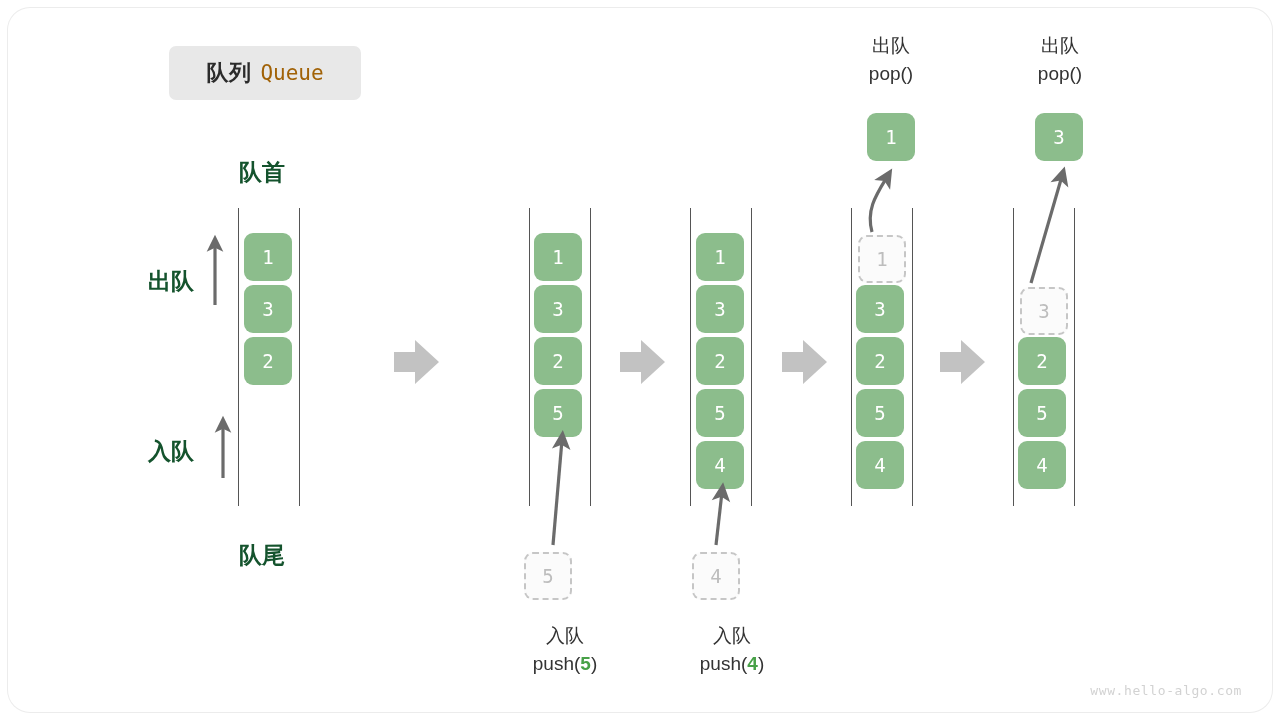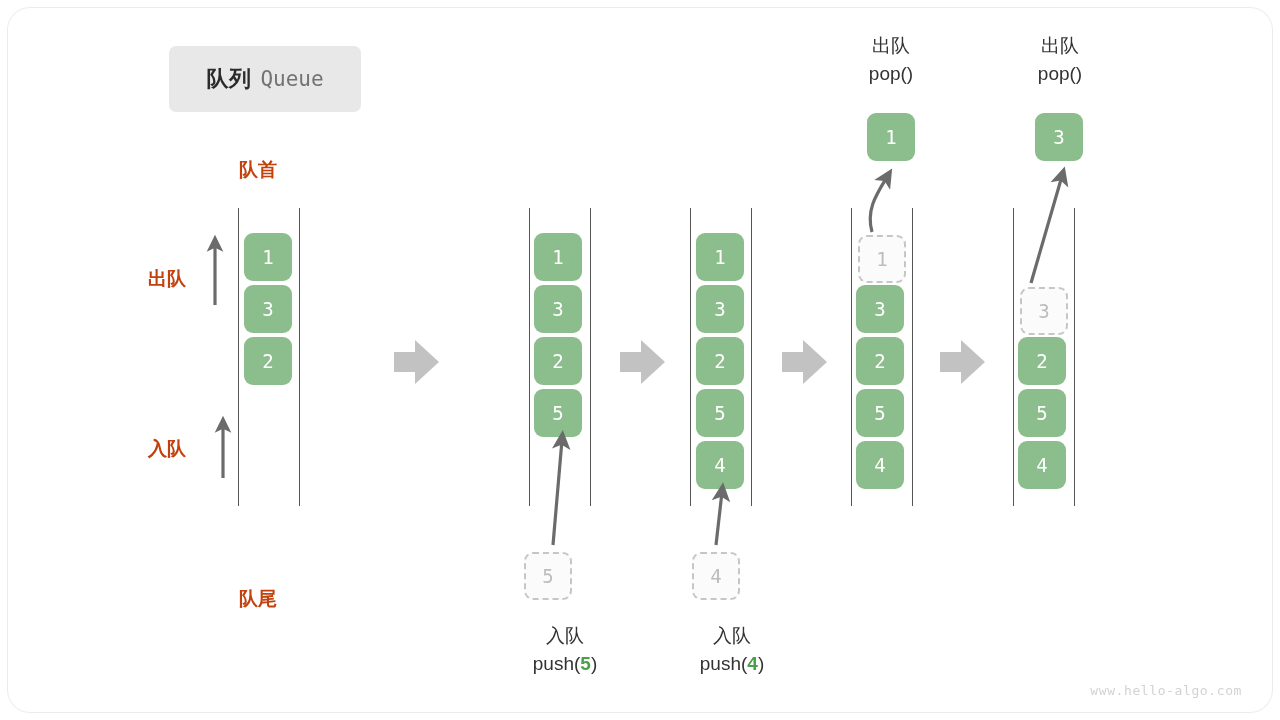--- a/index.html
+++ b/index.html
@@ -15,27 +15,27 @@
   }
   .card{
     position:absolute;left:8px;top:8px;width:1264px;height:704px;
     background:#ffffff;border-radius:22px;
     box-shadow:0 0 0 1px #ececec;
   }
 
   
   .title-badge{
     position:absolute;left:169px;top:46px;
-    width:192px;height:66px;
+    width:192px;height:54px;
     background:#e8e8e8;border-radius:7px;
     display:flex;align-items:center;justify-content:center;
     gap:9px;
   }
   .title-cn{font-size:22px;font-weight:bold;color:#2b2b2b;letter-spacing:.5px;}
-  .title-en{font-size:21px;color:#737373;font-family:"DejaVu Sans Mono","Liberation Mono",monospace;}
+  .title-en{font-size:21px;color:#a16207;font-family:"DejaVu Sans Mono","Liberation Mono",monospace;}
 
   
   .rail{
     position:absolute;width:1px;background:#555555;
   }
 
   
   .cell{
     position:absolute;width:48px;height:48px;
     border-radius:9px;background:#8cbd8c;
@@ -45,21 +45,21 @@
   }
   .cell.ghost{
     background:#fbfbfb;
     border:2px dashed #c6c6c6;
     color:#bdbdbd;
     width:44px;height:44px;
   }
 
   
   .lab{
-    position:absolute;color:#c2410c;font-size:19px;font-weight:bold;
+    position:absolute;color:#14532d;font-size:23px;font-weight:bold;
     white-space:nowrap;
   }
   .lab-op{
     position:absolute;color:#333333;font-size:19px;white-space:nowrap;
     text-align:center;line-height:1.45;
   }
   .lab-op .cn{font-weight:normal;font-family:"Liberation Sans","DejaVu Sans",sans-serif;}
   .lab-op .code{font-family:Liberation Sans, sans-serif;}
   .lab-op .code .num{color:#48a148;font-weight:bold;}
 
@@ -76,21 +76,21 @@
 
 <div id="canvas">
   <div class="card"></div>
 
   <div class="title-badge">
     <span class="title-cn">队列</span>
     <span class="title-en">Queue</span>
   </div>
 
   <div class="lab" style="left:239px;top:157px;">队首</div>
-  <div class="lab" style="left:239px;top:540px;margin-top:46px;">队尾</div>
+  <div class="lab" style="left:239px;top:540px;">队尾</div>
   <div class="lab" style="left:148px;top:266px;">出队</div>
   <div class="lab" style="left:148px;top:436px;">入队</div>
 
   <div class="rail" style="left:238px;top:208px;height:298px;"></div>
   <div class="rail" style="left:299px;top:208px;height:298px;"></div>
 
   <div class="cell" style="left:244px;top:233px;">1</div>
   <div class="cell" style="left:244px;top:285px;">3</div>
   <div class="cell" style="left:244px;top:337px;">2</div>
 

